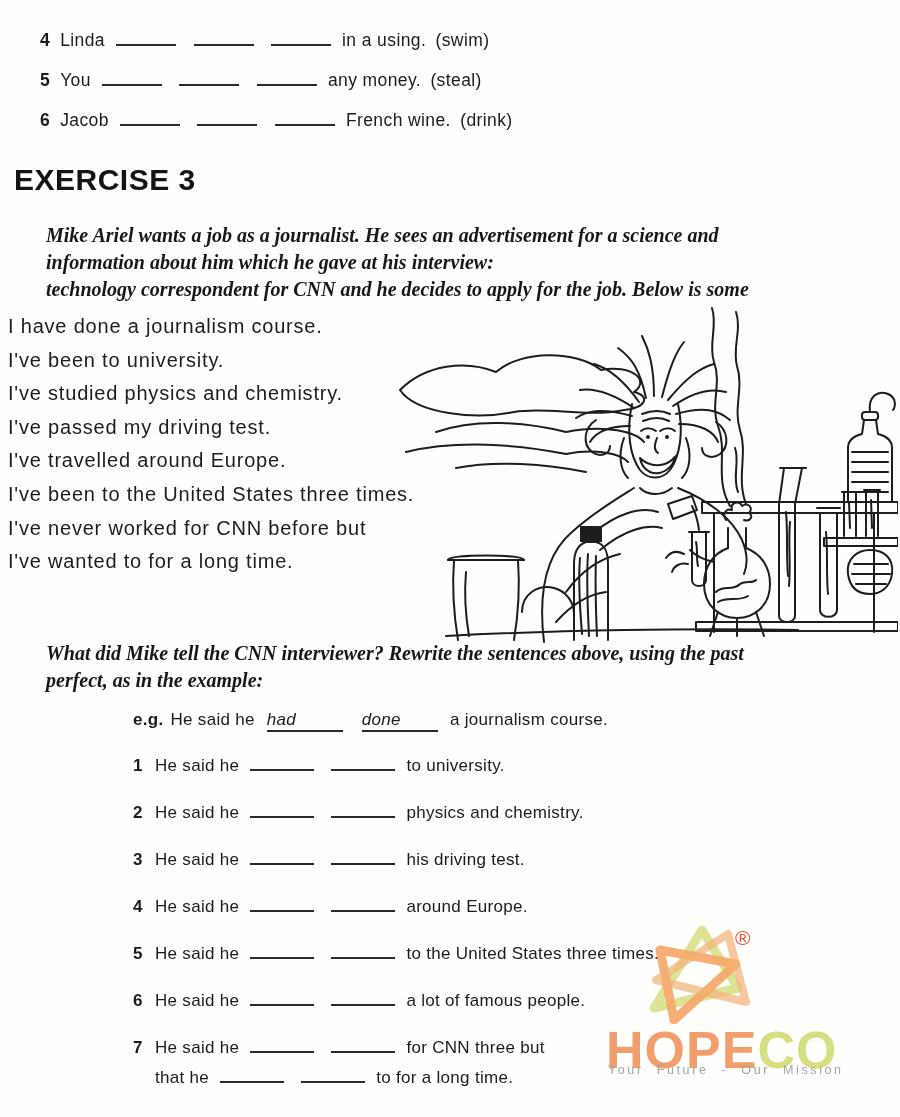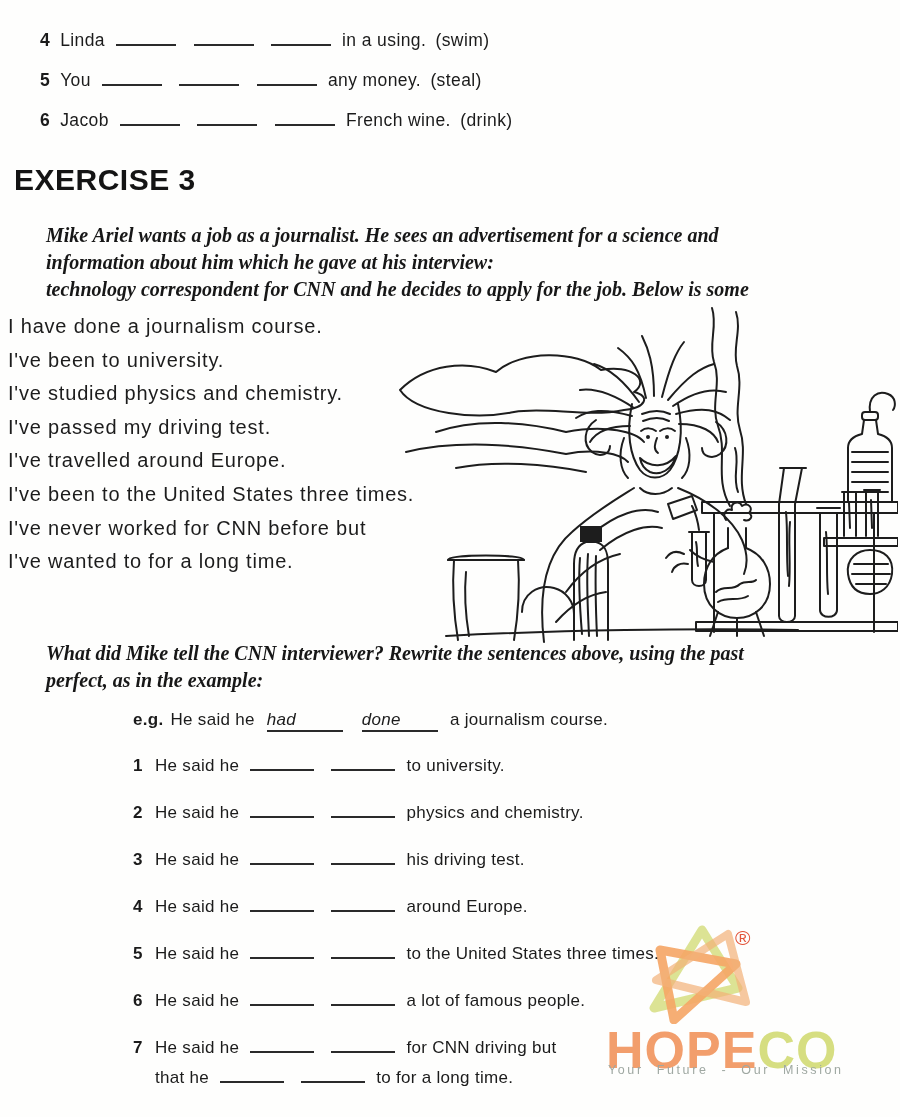--- a/index.html
+++ b/index.html
@@ -274,21 +274,21 @@
       <span class="i-num">6</span><span>He said he</span>
       <span class="blank"></span>
       <span class="blank"></span>
       <span>a lot of famous people.</span>
     </div>
     <div class="item last">
       <div>
         <span class="i-num">7</span><span>He said he</span>
         <span class="blank"></span>
         <span class="blank"></span>
-        <span>for CNN driving but</span>
+        <span>for CNN three but</span>
       </div>
       <div class="item-line2">
         <span>that he</span>
         <span class="blank"></span>
         <span class="blank"></span>
         <span>to for a long time.</span>
       </div>
     </div>
   </div>
 

